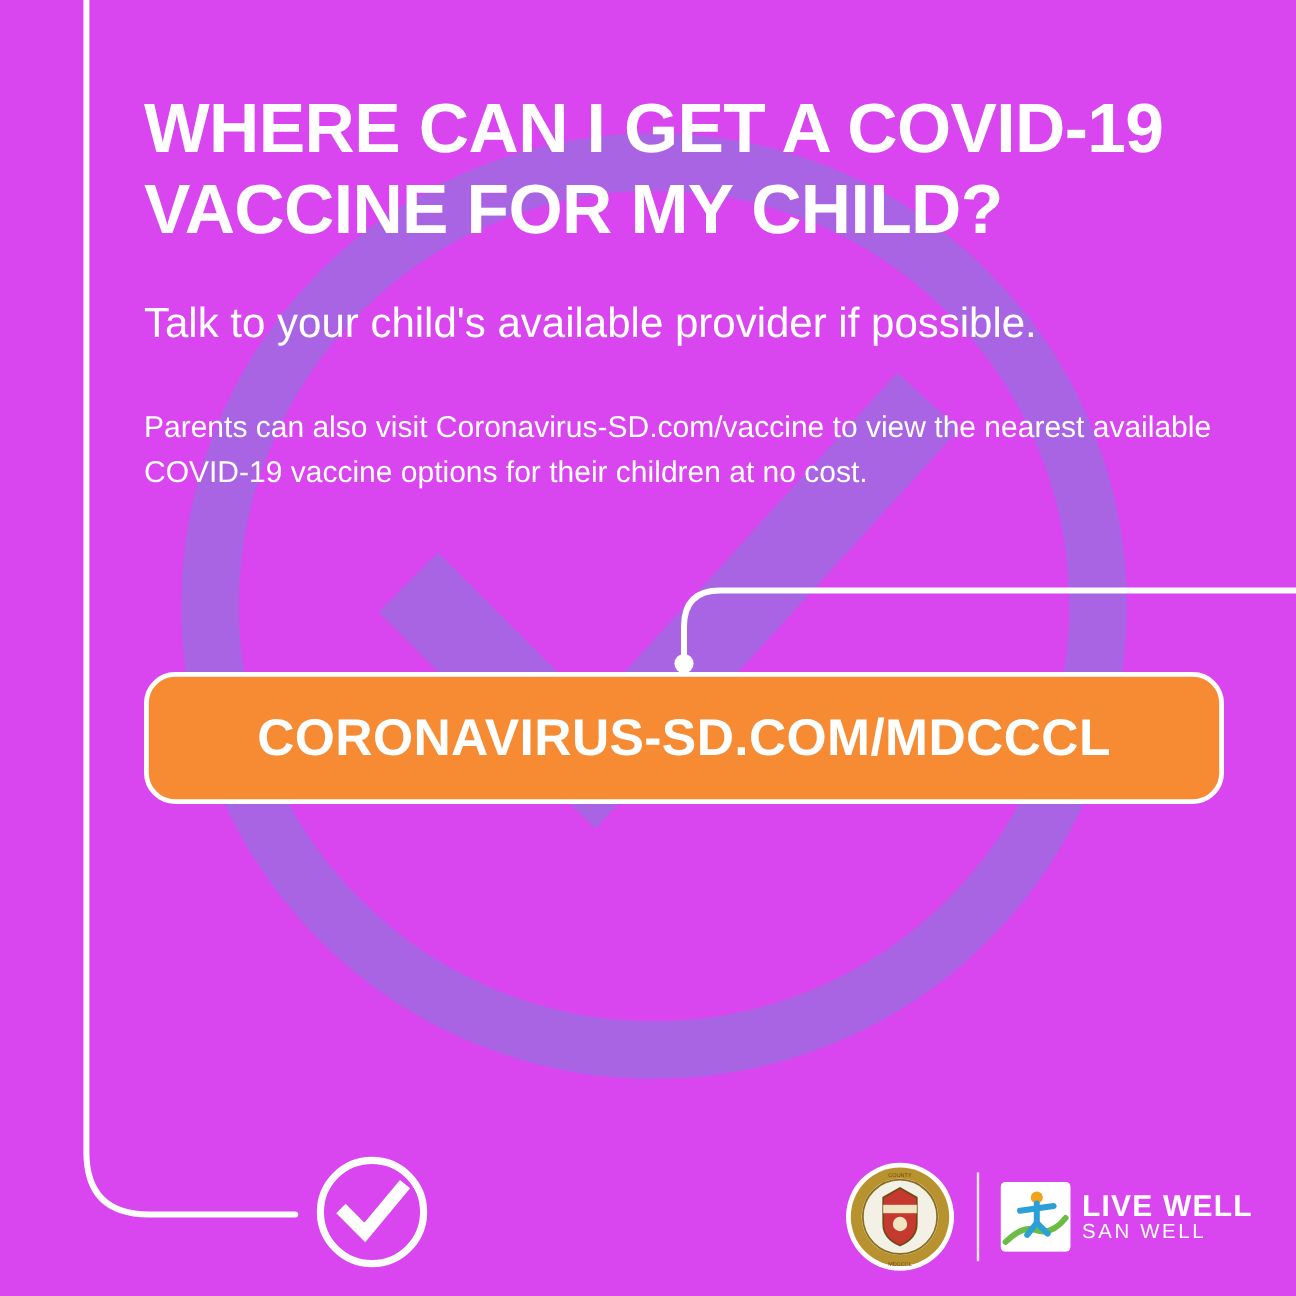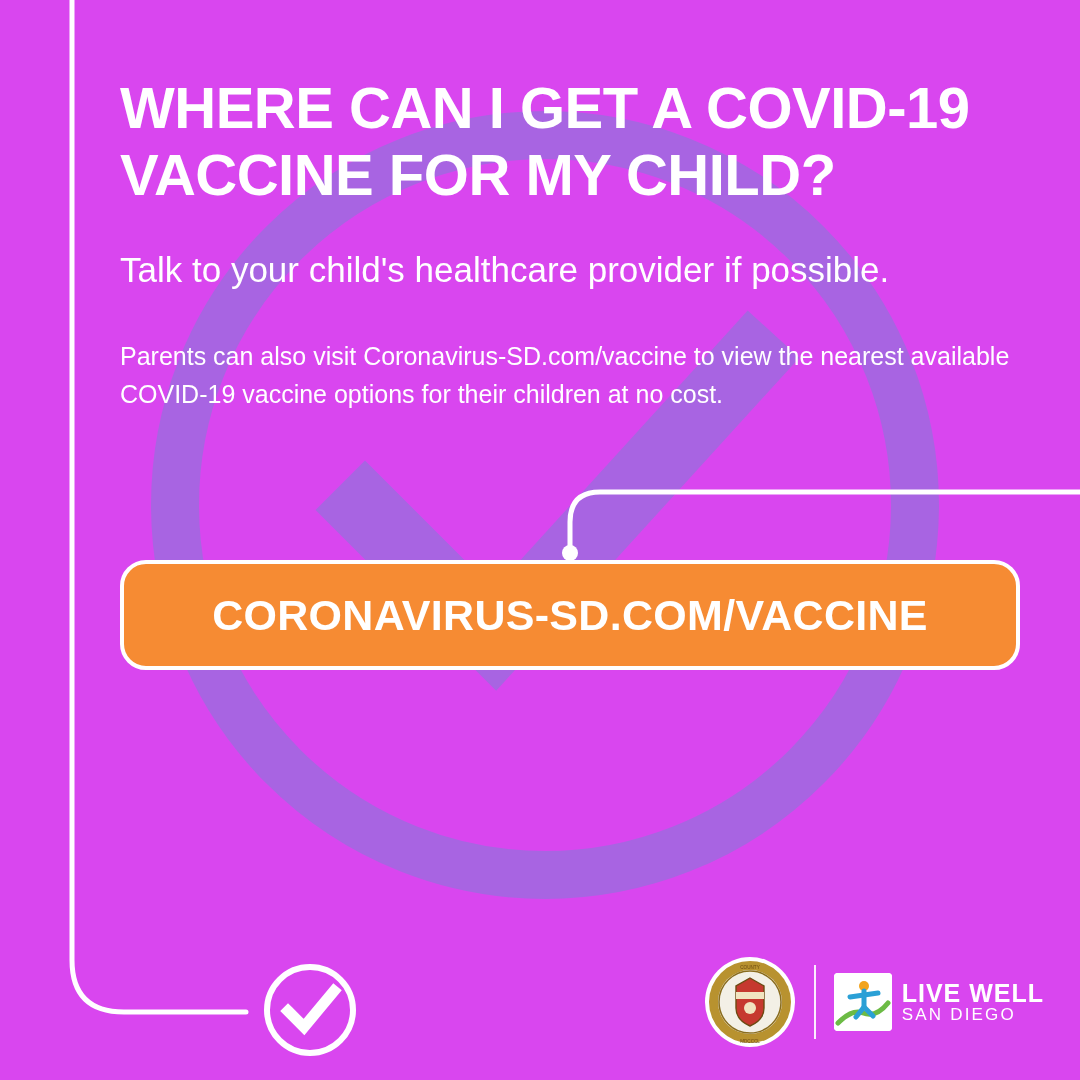--- a/index.html
+++ b/index.html
@@ -119,21 +119,21 @@
     left: 262px;
     top: 962px;
     width: 96px;
     height: 96px;
   }
 
   
   .logos {
     position: absolute;
     right: 36px;
-    bottom: 32px;
+    bottom: 20px;
     display: flex;
     align-items: center;
     gap: 18px;
     justify-content: flex-end;
   }
   .seal {
     width: 92px;
     height: 92px;
     position: relative;
   }
@@ -182,26 +182,26 @@
   <svg class="wire" viewBox="0 0 1080 1080" aria-hidden="true">
     <path d="M1080 492 L600 492 Q570 492 570 522 L570 552" fill="none" stroke="#ffffff" stroke-width="5" stroke-linecap="round"></path>
     <circle cx="570" cy="553" r="8" fill="#ffffff"></circle>
     <path d="M72 0 L72 960 Q72 1012 124 1012 L246 1012" fill="none" stroke="#ffffff" stroke-width="5" stroke-linecap="round"></path>
   </svg>
 
   <div class="content">
 
     <h1 class="headline">WHERE CAN I GET A COVID-19 VACCINE FOR MY CHILD?</h1>
 
-    <p class="para1">Talk to your child's healthcare provider if possible.</p>
+    <p class="para1">Talk to your child's available provider if possible.</p>
 
     <p class="para2">Parents can also visit Coronavirus-SD.com/vaccine to view the nearest available COVID-19 vaccine options for their children at no cost.</p>
 
     <div class="cta-button">
-      <span>CORONAVIRUS-SD.COM/VACCINE</span>
+      <span>CORONAVIRUS-SD.COM/MDCCCL</span>
     </div>
 
 
     <svg class="check-badge" viewBox="0 0 96 96" aria-hidden="true">
       <circle cx="48" cy="48" r="43" fill="none" stroke="#ffffff" stroke-width="6"></circle>
       <path d="M26 49 L42 65 L72 29" fill="none" stroke="#ffffff" stroke-width="11" stroke-linecap="square"></path>
     </svg>
 
     <div class="logos">
 
@@ -230,19 +230,19 @@
             <rect x="0" y="0" width="58" height="58" rx="4" fill="#ffffff"></rect>
             <path d="M4 50 Q18 36 29 40 Q42 45 54 30" fill="none" stroke="#6cbb45" stroke-width="5" stroke-linecap="round"></path>
             <circle cx="30" cy="13" r="5" fill="#f2a31c"></circle>
             <path d="M16 24 L44 20" stroke="#2aa0d6" stroke-width="5" stroke-linecap="round"></path>
             <path d="M30 18 L30 34 L22 44" stroke="#2aa0d6" stroke-width="5" stroke-linecap="round" fill="none"></path>
             <path d="M30 34 L39 43" stroke="#2aa0d6" stroke-width="5" stroke-linecap="round" fill="none"></path>
           </svg>
         </div>
         <div class="lw-text">
           <div class="lw-top">LIVE WELL</div>
-          <div class="lw-bottom">SAN DIEGO</div>
+          <div class="lw-bottom">SAN WELL</div>
         </div>
       </div>
 
     </div>
   </div>
 </div>
 
 </body></html>

